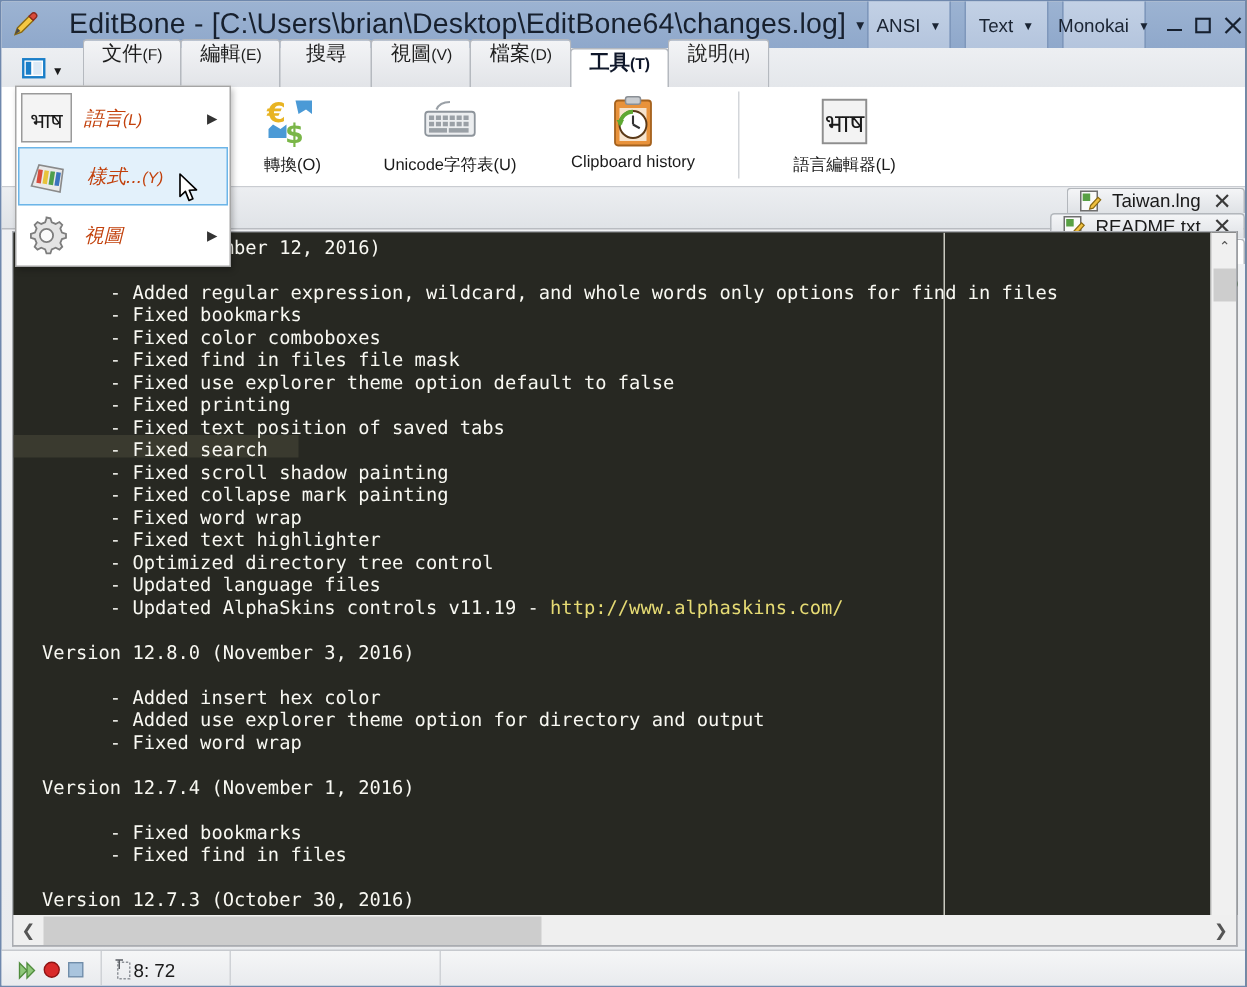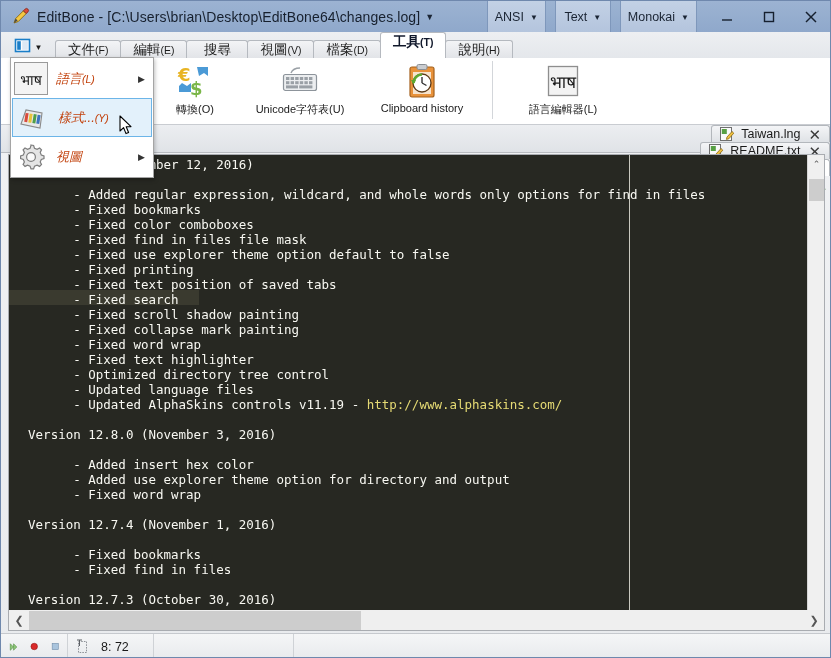--- a/index.html
+++ b/index.html
@@ -21,21 +21,21 @@
   .titlebar {
     position: absolute; left:0; top:0; width:831px; height:31px;
     background: linear-gradient(#9cb3d2, #8fa8cb);
     display:flex; align-items:center;
   }
   .tb-icon {
     width:26px; height:26px; margin-left:6px;
     display:flex; align-items:center; justify-content:center;
   }
   .title-text {
-    font-size: 14px; color:#17202e; margin-left:4px;
+    font-size: 19px; color:#17202e; margin-left:20px;
     white-space: nowrap; letter-spacing:0.1px;
   }
   .title-caret {
     margin-left:5px; font-size:9px; color:#1b2535; line-height:1;
     position:relative; top:1px;
   }
   .tb-spacer { flex:1 1 auto; }
   .tb-combo {
     height:40px; min-width:56px; margin-right:9px;
     background: linear-gradient(#c4d2e6,#b2c3dc);
@@ -56,21 +56,21 @@
     position:absolute; left:0; top:31px; width:831px; height:26px;
     display:flex; align-items:flex-end;
     background: linear-gradient(#edeff2,#e4e7eb);
   }
   .qab {
     width:54px; height:26px; display:flex; align-items:center; justify-content:center;
     gap:4px;
   }
   .qab .qcaret { font-size:8px; color:#1b1b1b; position:relative; top:2px;}
   .mtab {
-    height:18px; min-width:62px; padding:0 12px;
+    height:32px; min-width:62px; padding:0 12px;
     border:1px solid #b5b9bf; border-bottom:none;
     border-radius:3px 3px 0 0;
     background: linear-gradient(#f3f4f6,#e2e4e8);
     display:flex; align-items:baseline; justify-content:center;
     font-size:13.5px; color:#1d1d1d; margin-right:-1px;
     cursor:default; white-space:nowrap;
   }
   .mtab .mn { font-size:10.5px; }
   .mtab.active {
     background:#ffffff; height:26px; border-color:#b5b9bf;
@@ -196,21 +196,21 @@
 
   
   .statusbar {
     position:absolute; left:0; top:632px; width:831px; height:26px;
     background: linear-gradient(#f5f6f7,#e8eaed);
     border-top:1px solid #c6c9ce;
     display:flex; align-items:center;
   }
   .sb-cell {
     height:26px; display:flex; align-items:center;
-    border-right:1px solid #cfd2d6; padding:0 8px; gap:12px;
+    border-right:1px solid #cfd2d6; padding:0 8px; gap:0;
     font-size:12.5px; color:#1a1a1a;
   }
   .sb-icons { width:67px; justify-content:space-around; }
   .sb-pos { width:86px; }
   .sb-ins { width:100px; }
   .sb-blank1 { width:140px; }
   .sb-blank2 { flex:1 1 auto; border-right:none;}
 </style>
 </head>
 <body>

